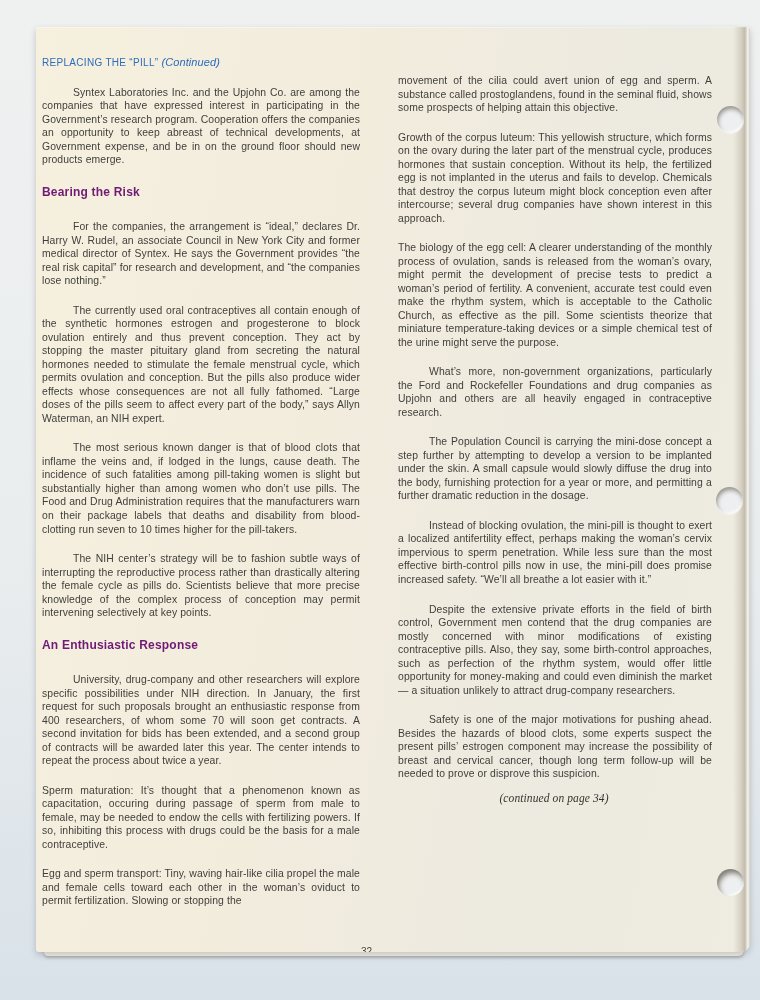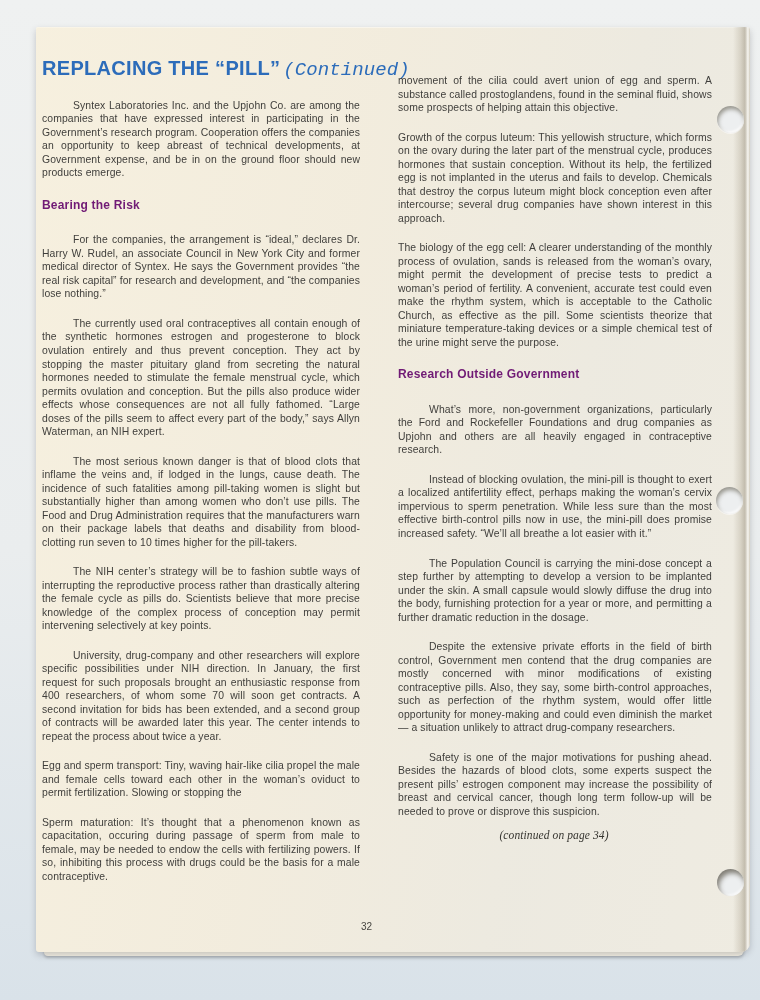--- a/index.html
+++ b/index.html
@@ -36,36 +36,36 @@
   .hole-2{left:680px;top:460px;}
   .hole-3{left:681px;top:842px;box-shadow:inset 2px 4px 5px rgba(70,64,50,0.65), inset -1px -2px 2px rgba(255,255,255,0.7);}
   .col{
     position:absolute;top:28px;color:#3f3e3b;font-size:10.4px;line-height:1.3;
     text-align:justify;letter-spacing:0.1px;
   }
   .col-left{left:6px;width:318px;}
   .col-right{left:362px;width:314px;top:31px;}
   .article-title{margin:0 0 15px 0;white-space:nowrap;}
   .title-main{
-    font-size:20px;font-weight:bold;color:#2c6cba;letter-spacing:0.3px;
+    font-size:10px;font-weight:normal;color:#2c6cba;letter-spacing:0.3px;
   }
   .title-cont{
-    font-family:Liberation Mono, monospace;font-style:italic;font-size:19px;color:#2c6cba;
+    font-family:Liberation Sans, sans-serif;font-style:italic;font-size:11px;color:#2c6cba;
   }
   .section-heading{
     font-size:12px;font-weight:bold;color:#701a75;margin:18px 0 20px 0;text-align:left;letter-spacing:0.2px;
   }
   p.para{margin:16px 0 10px 0;}
   p.indent{text-indent:31px;}
   .continued-note{
     font-family:"Liberation Serif",serif;font-style:italic;font-size:11.5px;color:#35342f;
     text-align:center;margin-top:8px;padding-right:2px;
   }
   .page-number{
-    position:absolute;left:325px;top:894px;font-size:10px;color:#474641;z-index:4;
+    position:absolute;left:325px;top:919px;font-size:10px;color:#474641;z-index:4;
   }
 </style>
 </head>
 <body>
 
 <div class="scan">
   <div class="under-sheet"></div>
   <div class="paper">
     <div class="paper-tint"></div>
 
@@ -74,34 +74,34 @@
         <span class="title-main">REPLACING THE “PILL”</span>
         <span class="title-cont">(Continued)</span>
       </div>
       <div id="left-col">
           <p class="para indent">Syntex Laboratories Inc. and the Upjohn Co. are among the companies that have expressed interest in participating in the Government’s research program. Cooperation offers the companies an opportunity to keep abreast of technical developments, at Government expense, and be in on the ground floor should new products emerge.</p>
           <h2 class="section-heading">Bearing the Risk</h2>
           <p class="para indent">For the companies, the arrangement is “ideal,” declares Dr. Harry W. Rudel, an associate Council in New York City and former medical director of Syntex. He says the Government provides “the real risk capital” for research and development, and “the companies lose nothing.”</p>
           <p class="para indent">The currently used oral contraceptives all contain enough of the synthetic hormones estrogen and progesterone to block ovulation entirely and thus prevent conception. They act by stopping the master pituitary gland from secreting the natural hormones needed to stimulate the female menstrual cycle, which permits ovulation and conception. But the pills also produce wider effects whose consequences are not all fully fathomed. “Large doses of the pills seem to affect every part of the body,” says Allyn Waterman, an NIH expert.</p>
           <p class="para indent">The most serious known danger is that of blood clots that inflame the veins and, if lodged in the lungs, cause death. The incidence of such fatalities among pill-taking women is slight but substantially higher than among women who don’t use pills. The Food and Drug Administration requires that the manufacturers warn on their package labels that deaths and disability from blood-clotting run seven to 10 times higher for the pill-takers.</p>
           <p class="para indent">The NIH center’s strategy will be to fashion subtle ways of interrupting the reproductive process rather than drastically altering the female cycle as pills do. Scientists believe that more precise knowledge of the complex process of conception may permit intervening selectively at key points.</p>
+          <h2 class="section-heading">An Enthusiastic Response</h2>
           <p class="para indent">University, drug-company and other researchers will explore specific possibilities under NIH direction. In January, the first request for such proposals brought an enthusiastic response from 400 researchers, of whom some 70 will soon get contracts. A second invitation for bids has been extended, and a second group of contracts will be awarded later this year. The center intends to repeat the process about twice a year.</p>
+          <p class="para">Sperm maturation:  It’s thought that a phenomenon known as capacitation, occuring during passage of sperm from male to female, may be needed to endow the cells with fertilizing powers. If so, inhibiting this process with drugs could be the basis for a male contraceptive.</p>
           <p class="para">Egg and sperm transport:  Tiny, waving hair-like cilia propel the male and female cells toward each other in the woman’s oviduct to permit fertilization. Slowing or stopping the</p>
-          <p class="para">Sperm maturation:  It’s thought that a phenomenon known as capacitation, occuring during passage of sperm from male to female, may be needed to endow the cells with fertilizing powers. If so, inhibiting this process with drugs could be the basis for a male contraceptive.</p>
         </div>
     </div>
 
     <div class="col col-right" id="right-col">
         <p class="para">movement of the cilia could avert union of egg and sperm. A substance called prostoglandens, found in the seminal fluid, shows some prospects of helping attain this objective.</p>
         <p class="para">Growth of the corpus luteum:  This yellowish structure, which forms on the ovary during the later part of the menstrual cycle, produces hormones that sustain conception. Without its help, the fertilized egg is not implanted in the uterus and fails to develop. Chemicals that destroy the corpus luteum might block conception even after intercourse; several drug companies have shown interest in this approach.</p>
         <p class="para">The biology of the egg cell:  A clearer understanding of the monthly process of ovulation, sands is released from the woman’s ovary, might permit the development of precise tests to predict a woman’s period of fertility. A convenient, accurate test could even make the rhythm system, which is acceptable to the Catholic Church, as effective as the pill. Some scientists theorize that miniature temperature-taking devices or a simple chemical test of the urine might serve the purpose.</p>
-        <h2 class="section-heading">Research Outside Government</h2>
         <p class="para indent">What’s more, non-government organizations, particularly the Ford and Rockefeller Foundations and drug companies as Upjohn and others are all heavily engaged in contraceptive research.</p>
+        <p class="para indent">The Population Council is carrying the mini-dose concept a step further by attempting to develop a version to be implanted under the skin. A small capsule would slowly diffuse the drug into the body, furnishing protection for a year or more, and permitting a further dramatic reduction in the dosage.</p>
         <p class="para indent">Instead of blocking ovulation, the mini-pill is thought to exert a localized antifertility effect, perhaps making the woman’s cervix impervious to sperm penetration. While less sure than the most effective birth-control pills now in use, the mini-pill does promise increased safety. “We’ll all breathe a lot easier with it.”</p>
-        <p class="para indent">The Population Council is carrying the mini-dose concept a step further by attempting to develop a version to be implanted under the skin. A small capsule would slowly diffuse the drug into the body, furnishing protection for a year or more, and permitting a further dramatic reduction in the dosage.</p>
         <p class="para indent">Despite the extensive private efforts in the field of birth control, Government men contend that the drug companies are mostly concerned with minor modifications of existing contraceptive pills. Also, they say, some birth-control approaches, such as perfection of the rhythm system, would offer little opportunity for money-making and could even diminish the market — a situation unlikely to attract drug-company researchers.</p>
         <p class="para indent">Safety is one of the major motivations for pushing ahead. Besides the hazards of blood clots, some experts suspect the present pills’ estrogen component may increase the possibility of breast and cervical cancer, though long term follow-up will be needed to prove or disprove this suspicion.</p>
         <div class="continued-note">(continued on page 34)</div>
       </div>
 
     <div class="page-number">32</div>
 
     <div class="edge-band"></div>
     <div class="hole hole-1"></div>
     <div class="hole hole-2"></div>

